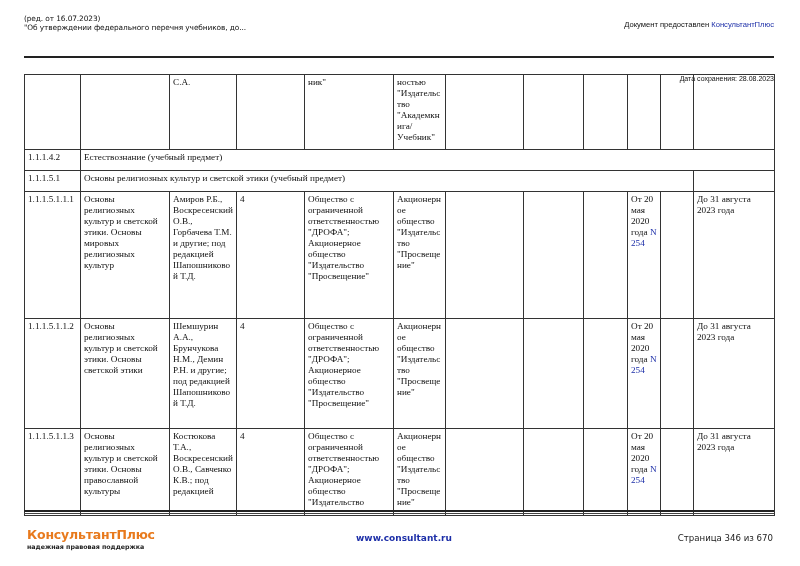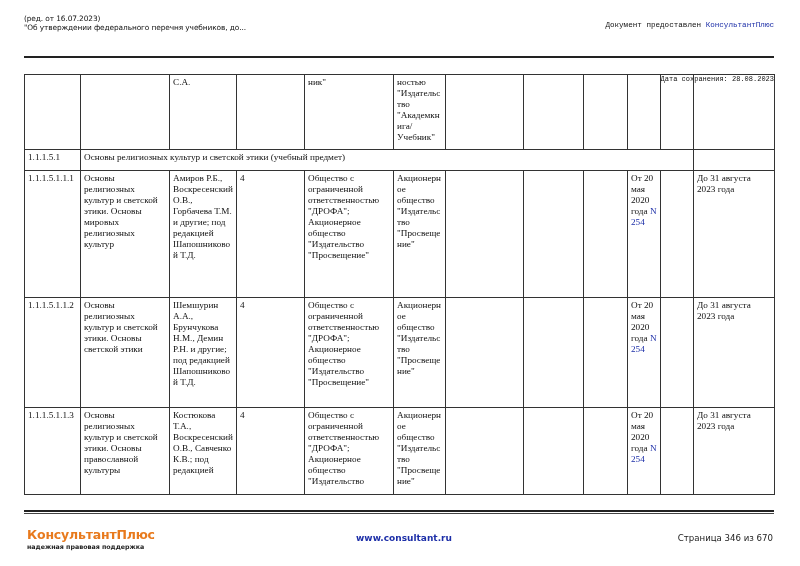--- a/index.html
+++ b/index.html
@@ -1,18 +1,18 @@
 <!DOCTYPE html>
 <html><head>
 <meta charset="utf-8">
 <style>
   html, body { margin: 0; padding: 0; background: #ffffff; }
   body { width: 800px; height: 566px; position: relative; overflow: hidden; }
   .hdr-left { position: absolute; left: 24px; top: 14px; font-family: "DejaVu Sans", sans-serif; font-size: 7.4px; line-height: 9px; color: #111; letter-spacing: -0.1px; }
-  .hdr-right { position: absolute; right: 26px; top: 20px; text-align: right; font-family: Liberation Mono, monospace; font-size: 7.6px; line-height: 10px; color: #111; }
+  .hdr-right { position: absolute; right: 26px; top: 20px; text-align: right; font-family: Liberation Sans, sans-serif; font-size: 7.6px; line-height: 10px; color: #111; }
   .hdr-right .brand { color: #1d2fa8; }
   .hdr-right .date { font-size: 7px; margin-top: 44px; }
   .rule-top { position: absolute; left: 24px; width: 750px; top: 56px; height: 2px; background: #222; }
   .rule-bottom { position: absolute; left: 24px; width: 750px; top: 510px; height: 0; border-top: 2px solid #222; border-bottom: 1px solid #444; padding-top: 1px; }
   table.doc { position: absolute; left: 24px; top: 74px; border-collapse: collapse; table-layout: fixed; width: 750px; font-family: "Liberation Serif", serif; font-size: 9.2px; line-height: 11px; color: #111; padding-left: 23px; }
   table.doc td { border: 1px solid #333; vertical-align: top; padding: 2px 3px; word-wrap: break-word; overflow-wrap: break-word; overflow: hidden; }
   .lnk { color: #1d2fa8; }
   .footer-brand { position: absolute; left: 27px; top: 527px; font-family: "DejaVu Sans", sans-serif; font-weight: bold; font-size: 12.5px; color: #e87a1d; letter-spacing: -0.2px; }
   .footer-tag { position: absolute; left: 27px; top: 543px; font-family: "DejaVu Sans", sans-serif; font-weight: bold; font-size: 6.3px; color: #222; }
   .footer-url { position: absolute; left: 356px; top: 533px; font-family: "DejaVu Sans", sans-serif; font-weight: bold; font-size: 9px; color: #1d2fa8; }
@@ -55,20 +55,24 @@
     <td>С.А.</td>
     <td></td>
     <td>ник"</td>
     <td>ностью "Издательство "Академкнига/Учебник"</td>
     <td></td>
     <td></td>
     <td></td>
     <td></td>
     <td></td>
     <td></td>
+  </tr>
+  <tr style="height:21px">
+    <td>1.1.1.4.2</td>
+    <td colspan="11">Естествознание (учебный предмет)</td>
   </tr>
   <tr style="height:21px">
     <td>1.1.1.5.1</td>
     <td colspan="10">Основы религиозных культур и светской этики (учебный предмет)</td>
     <td></td>
   </tr>
   <tr style="height:127px">
     <td>1.1.1.5.1.1.1</td>
     <td>Основы религиозных культур и светской этики. Основы мировых религиозных культур</td>
     <td>Амиров Р.Б., Воскресенский О.В., Горбачева Т.М. и другие; под редакцией Шапошниковой Т.Д.</td>

